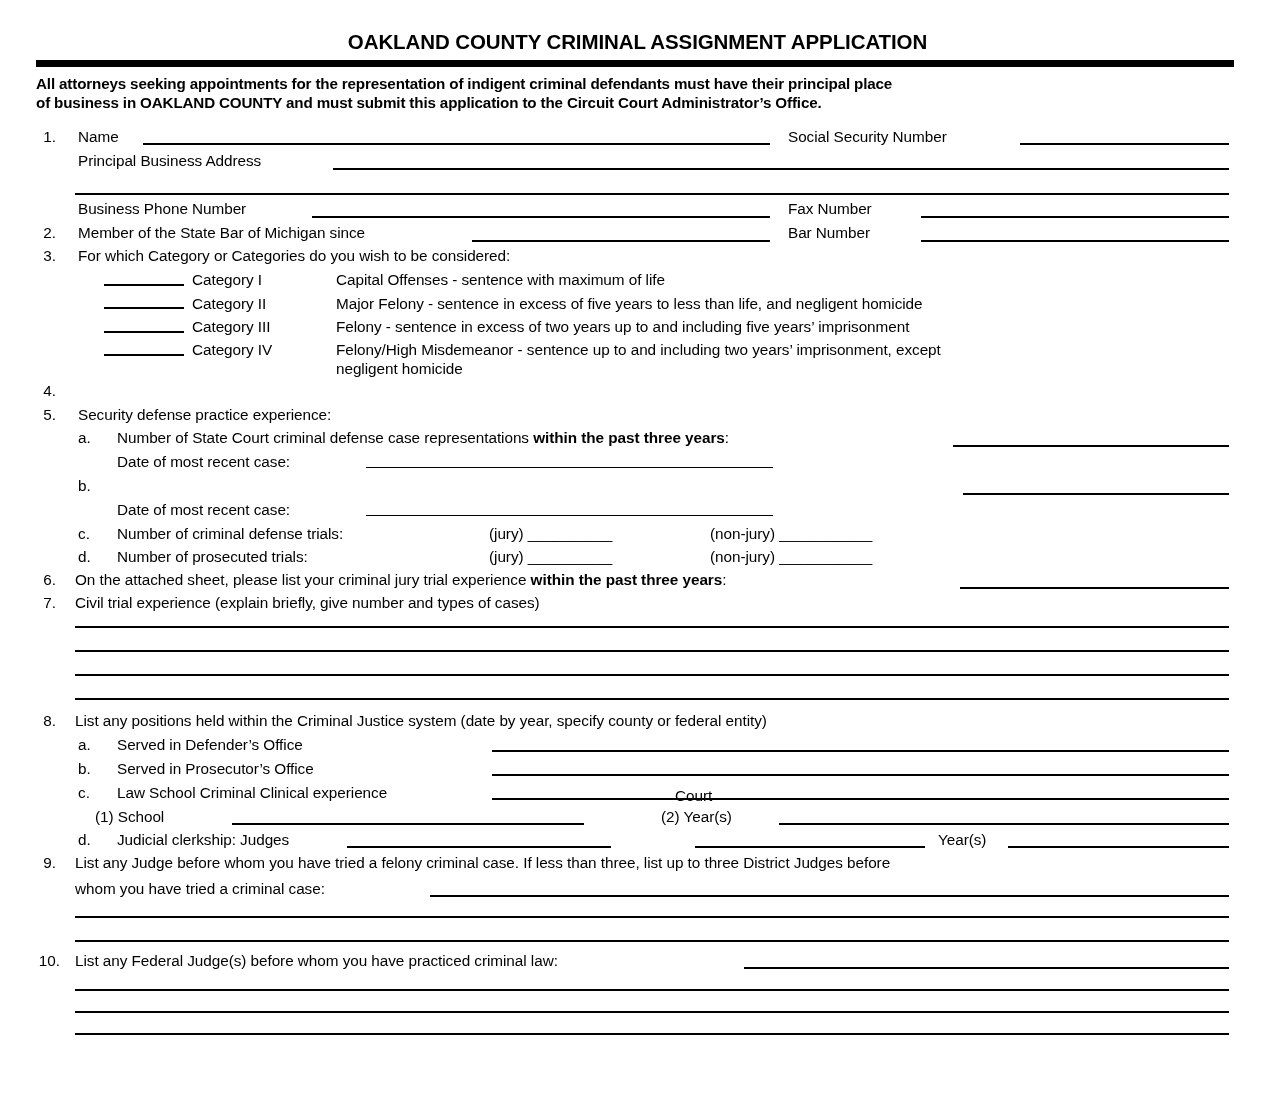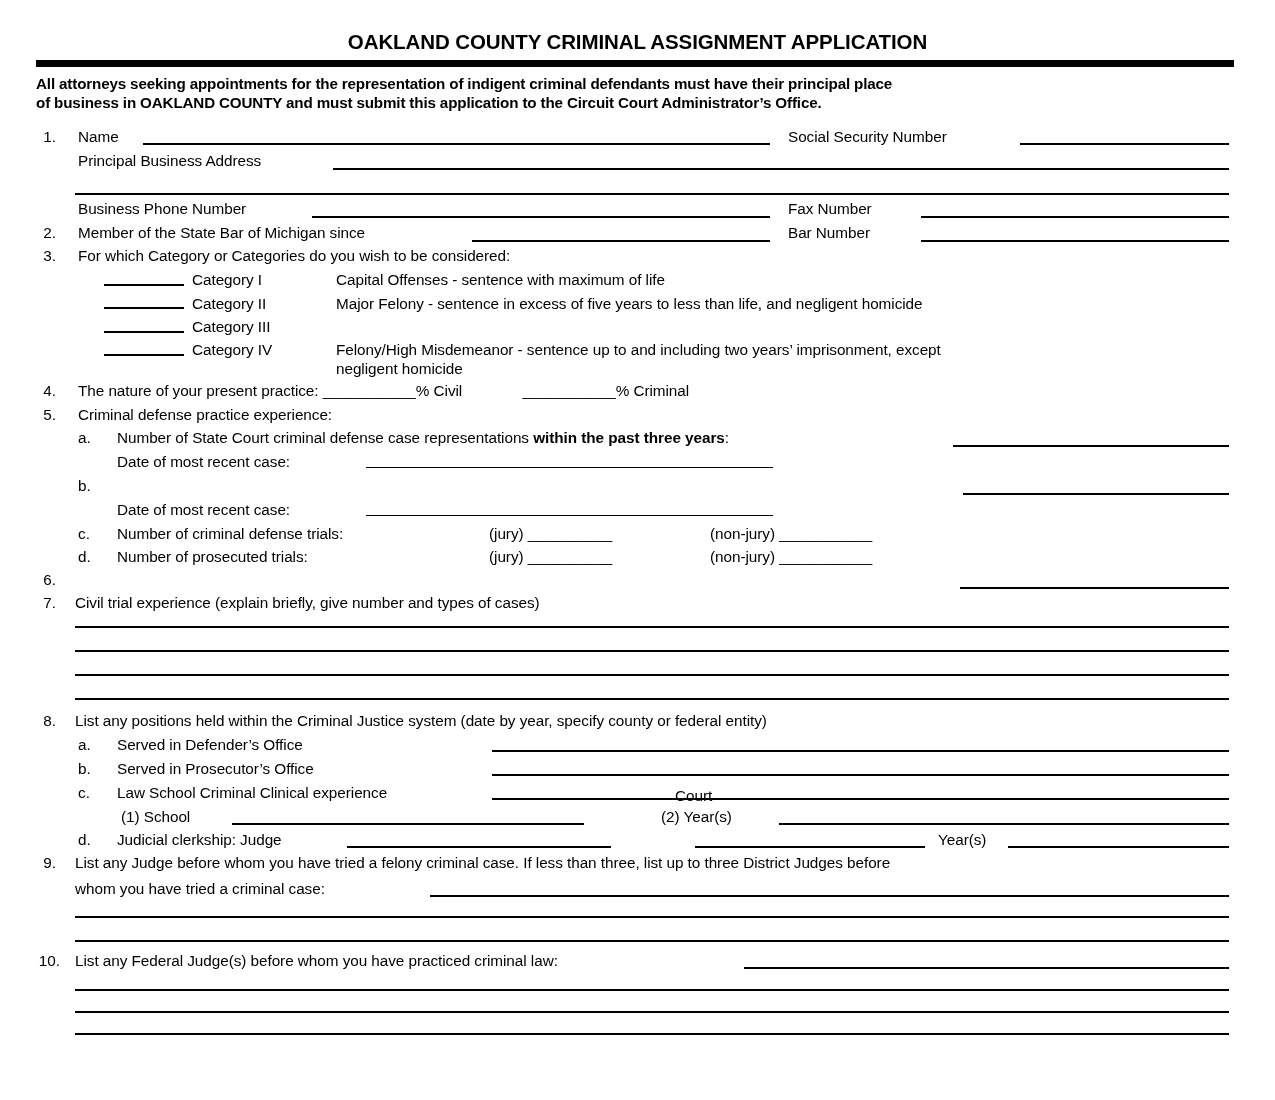--- a/index.html
+++ b/index.html
@@ -118,36 +118,31 @@
   <div class="rule" style="top:284px; left:104px; width:80px;"></div>
   <div class="row" style="top:271px; left:192px;">Category I</div>
   <div class="row" style="top:271px; left:336px;">Capital Offenses - sentence with maximum of life</div>
 
   <div class="rule" style="top:307px; left:104px; width:80px;"></div>
   <div class="row" style="top:295px; left:192px;">Category II</div>
   <div class="row" style="top:295px; left:336px;">Major Felony - sentence in excess of five years to less than life, and negligent homicide</div>
 
   <div class="rule" style="top:331px; left:104px; width:80px;"></div>
   <div class="row" style="top:318px; left:192px;">Category III</div>
+  <div class="row" style="top:318px; left:336px;">Felony - sentence in excess of two years up to and including five years’ imprisonment</div>
 
   <div class="rule" style="top:354px; left:104px; width:80px;"></div>
   <div class="row" style="top:341px; left:192px;">Category IV</div>
   <div class="row" style="top:341px; left:336px;">Felony/High Misdemeanor - sentence up to and including two years’ imprisonment, except</div>
   <div class="row" style="top:360px; left:336px;">negligent  homicide</div>
 
   <div class="num" style="top:382px; left:34px; width:22px;">4.</div>
-  <div class="row" style="top:382px; left:78px;">
-    <span>The nature of your present practice:</span>
-    <span>___________</span><span>% Civil</span>
-    <span style="display:inline-block;width:52px;"></span>
-    <span>___________</span><span>% Criminal</span>
-  </div>
 
   <div class="num" style="top:406px; left:34px; width:22px;">5.</div>
-  <div class="row" style="top:406px; left:78px;">Criminal defense practice experience:</div>
+  <div class="row" style="top:406px; left:78px;">Security defense practice experience:</div>
 
   <div class="num" style="top:429px; left:78px; width:16px; text-align:left;">a.</div>
   <div class="row" style="top:429px; left:117px;">
     <span>Number of State Court criminal defense case representations </span><span class="bold">within the past three years</span><span>:</span>
   </div>
   <div class="rule" style="top:445px; left:953px; width:276px;"></div>
   <div class="row" style="top:453px; left:117px;">Date of most recent case:</div>
   <div class="rule-thin" style="top:467px; left:366px; width:407px;"></div>
 
   <div class="num" style="top:477px; left:78px; width:16px; text-align:left;">b.</div>
@@ -171,20 +166,23 @@
   <div class="row" style="top:548px; left:489px;">
     <span>(jury)</span>
     <span>__________</span>
   </div>
   <div class="row" style="top:548px; left:710px;">
     <span>(non-jury)</span>
     <span>___________</span>
   </div>
 
   <div class="num" style="top:571px; left:34px; width:22px;">6.</div>
+  <div class="row" style="top:571px; left:75px;">
+    <span>On the attached sheet, please list your criminal jury trial experience </span><span class="bold">within the past three years</span><span>:</span>
+  </div>
   <div class="rule" style="top:587px; left:960px; width:269px;"></div>
 
   <div class="num" style="top:594px; left:34px; width:22px;">7.</div>
   <div class="row" style="top:594px; left:75px;">Civil trial experience (explain briefly, give number and types of cases)</div>
   <div class="rule" style="top:626px; left:75px; width:1154px;"></div>
   <div class="rule" style="top:650px; left:75px; width:1154px;"></div>
   <div class="rule" style="top:674px; left:75px; width:1154px;"></div>
   <div class="rule" style="top:698px; left:75px; width:1154px;"></div>
 
   <div class="num" style="top:712px; left:34px; width:22px;">8.</div>
@@ -195,27 +193,27 @@
   <div class="rule" style="top:750px; left:492px; width:737px;"></div>
 
   <div class="num" style="top:760px; left:78px; width:16px; text-align:left;">b.</div>
   <div class="row" style="top:760px; left:117px;">Served in Prosecutor’s Office</div>
   <div class="rule" style="top:774px; left:492px; width:737px;"></div>
 
   <div class="num" style="top:784px; left:78px; width:16px; text-align:left;">c.</div>
   <div class="row" style="top:784px; left:117px;">Law School Criminal Clinical experience</div>
   <div class="rule" style="top:798px; left:492px; width:737px;"></div>
 
-  <div class="row" style="top:808px; left:121px;">(1)  School</div>
+  <div class="row" style="top:808px; left:95px;">(1)  School</div>
   <div class="rule" style="top:823px; left:232px; width:352px;"></div>
   <div class="row" style="top:808px; left:661px;">(2) Year(s)</div>
   <div class="rule" style="top:823px; left:779px; width:450px;"></div>
 
   <div class="num" style="top:831px; left:78px; width:16px; text-align:left;">d.</div>
-  <div class="row" style="top:831px; left:117px;">Judicial clerkship:  Judge</div>
+  <div class="row" style="top:831px; left:117px;">Judicial clerkship:  Judges</div>
   <div class="rule" style="top:846px; left:347px; width:264px;"></div>
   <div class="row" style="top:787px; left:634px;margin-left:41px;">Court</div>
   <div class="rule" style="top:846px; left:695px; width:230px;"></div>
   <div class="row" style="top:831px; left:938px;">Year(s)</div>
   <div class="rule" style="top:846px; left:1008px; width:221px;"></div>
 
   <div class="num" style="top:854px; left:34px; width:22px;">9.</div>
   <div class="row" style="top:854px; left:75px;">List any Judge before whom you have tried a felony criminal case.  If less than three, list up to three District Judges before</div>
   <div class="row" style="top:880px; left:75px;">whom you have tried a criminal case:</div>
   <div class="rule" style="top:895px; left:430px; width:799px;"></div>

